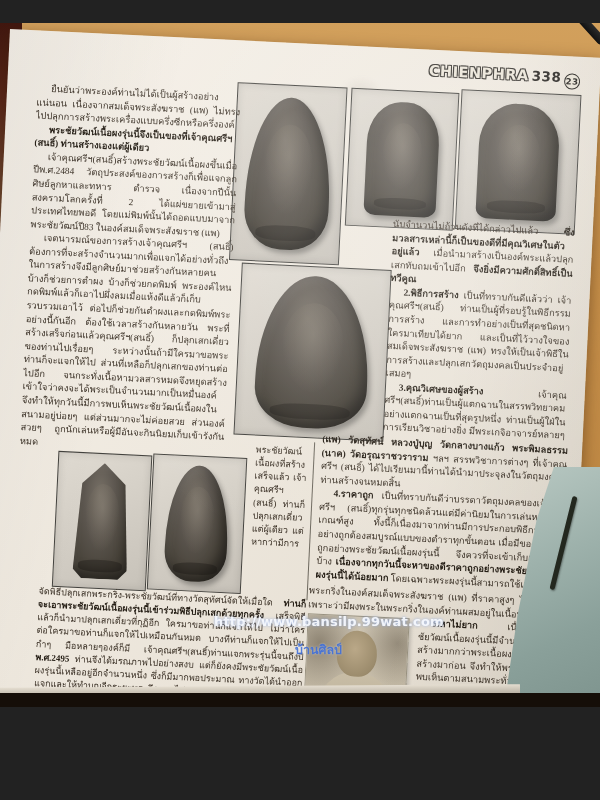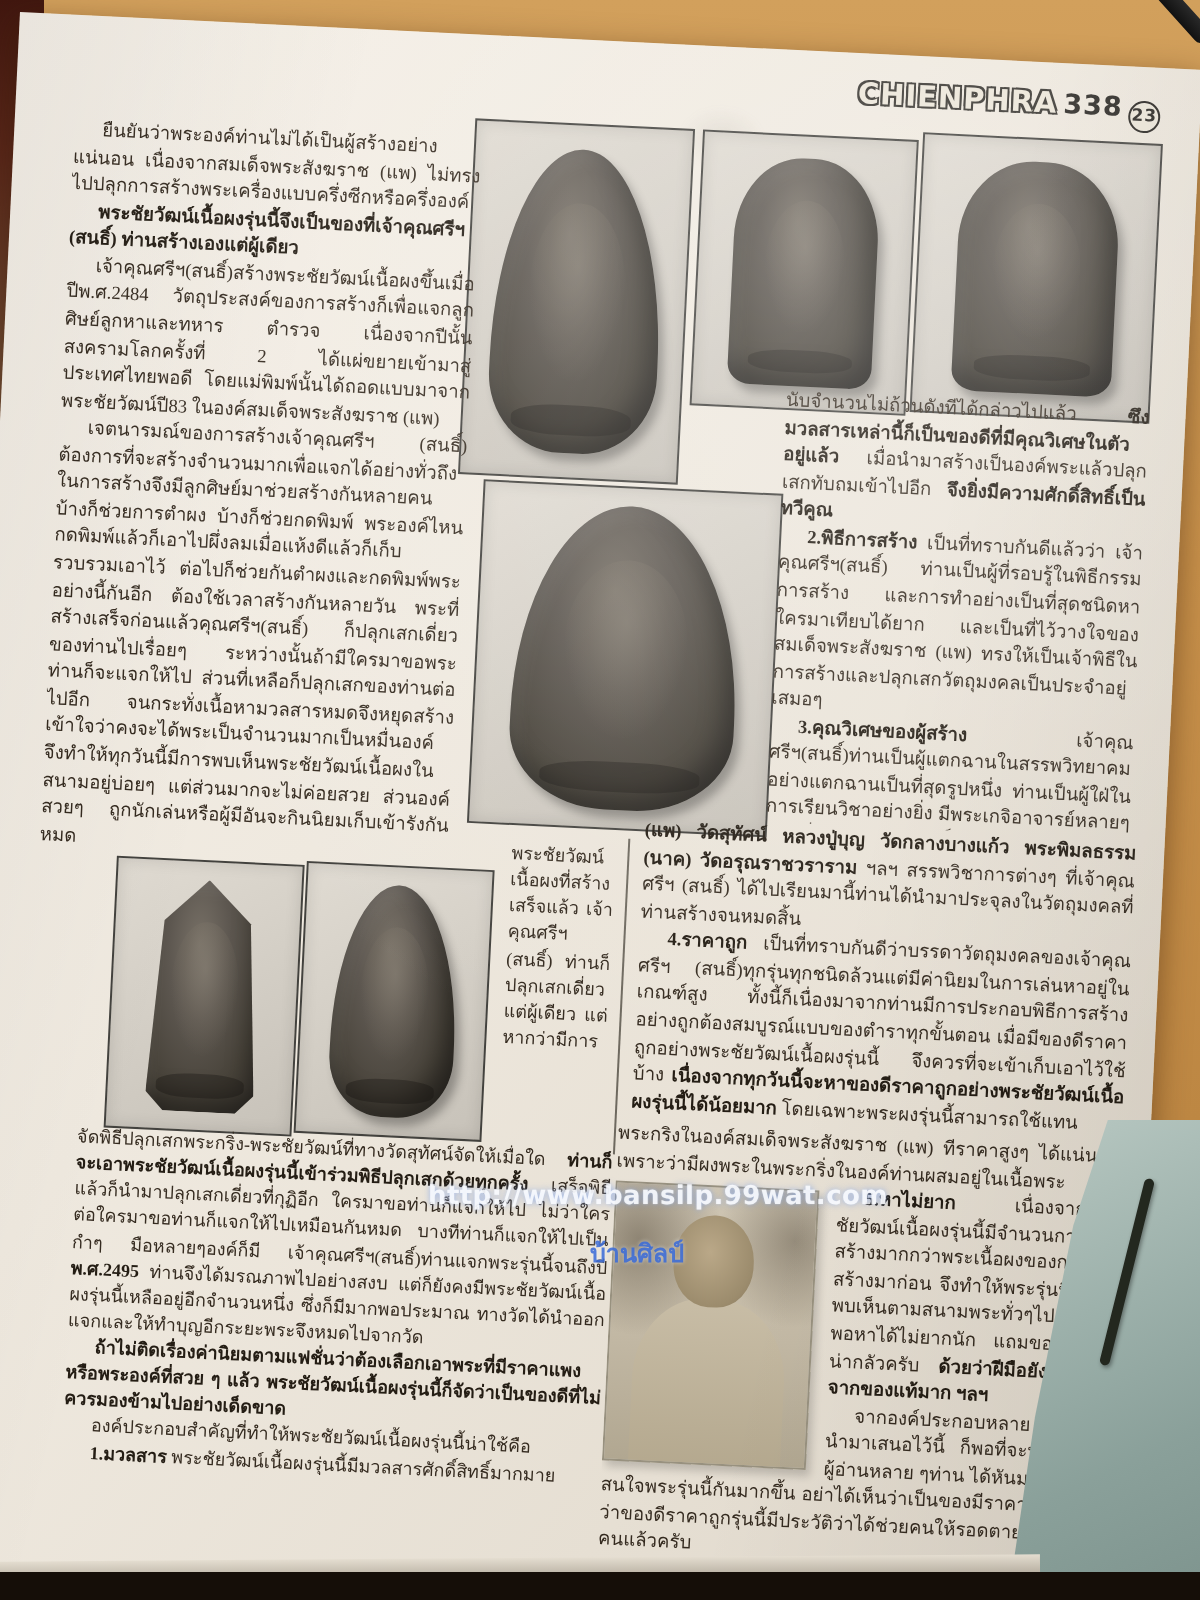--- a/index.html
+++ b/index.html
@@ -1,18 +1,18 @@
 <!DOCTYPE html>
 <html><head>
 <meta charset="utf-8">
 <style>
   html,body{margin:0;padding:0;background:#222;}
-  #stage{position:relative;width:600px;height:800px;overflow:hidden;
+  #stage{position:relative;width:600px;height:684px;overflow:hidden;
          background:linear-gradient(180deg,#d2a05c 0%,#c8914b 35%,#bd8743 70%,#b88342 100%);
-         font-family:"Liberation Serif",serif;}
+         font-family:"Liberation Serif",serif;margin-top:23px;}
   
   .bg-left{position:absolute;left:0;top:0;width:22px;height:768px;
            background:linear-gradient(180deg,#41170f 0%,#58261a 10%,#6b4630 22%,#8a7560 45%,#a59a89 75%,#b3ab9d 100%);}
   
   .bg-teal{position:absolute;right:0;bottom:0;width:96px;height:240px;
            background:linear-gradient(155deg,#b9c9c3 0%,#9db1ab 40%,#8aa09a 70%,#7e948e 100%);
            clip-path:polygon(52% 0,100% 0,100% 100%,0 100%,14% 62%,34% 22%);z-index:6;}
   .cable{position:absolute;right:34px;top:28px;width:5px;height:96px;background:#23281f;
          border-radius:4px;transform:rotate(14deg);box-shadow:1px 1px 2px rgba(0,0,0,.4);}
   

